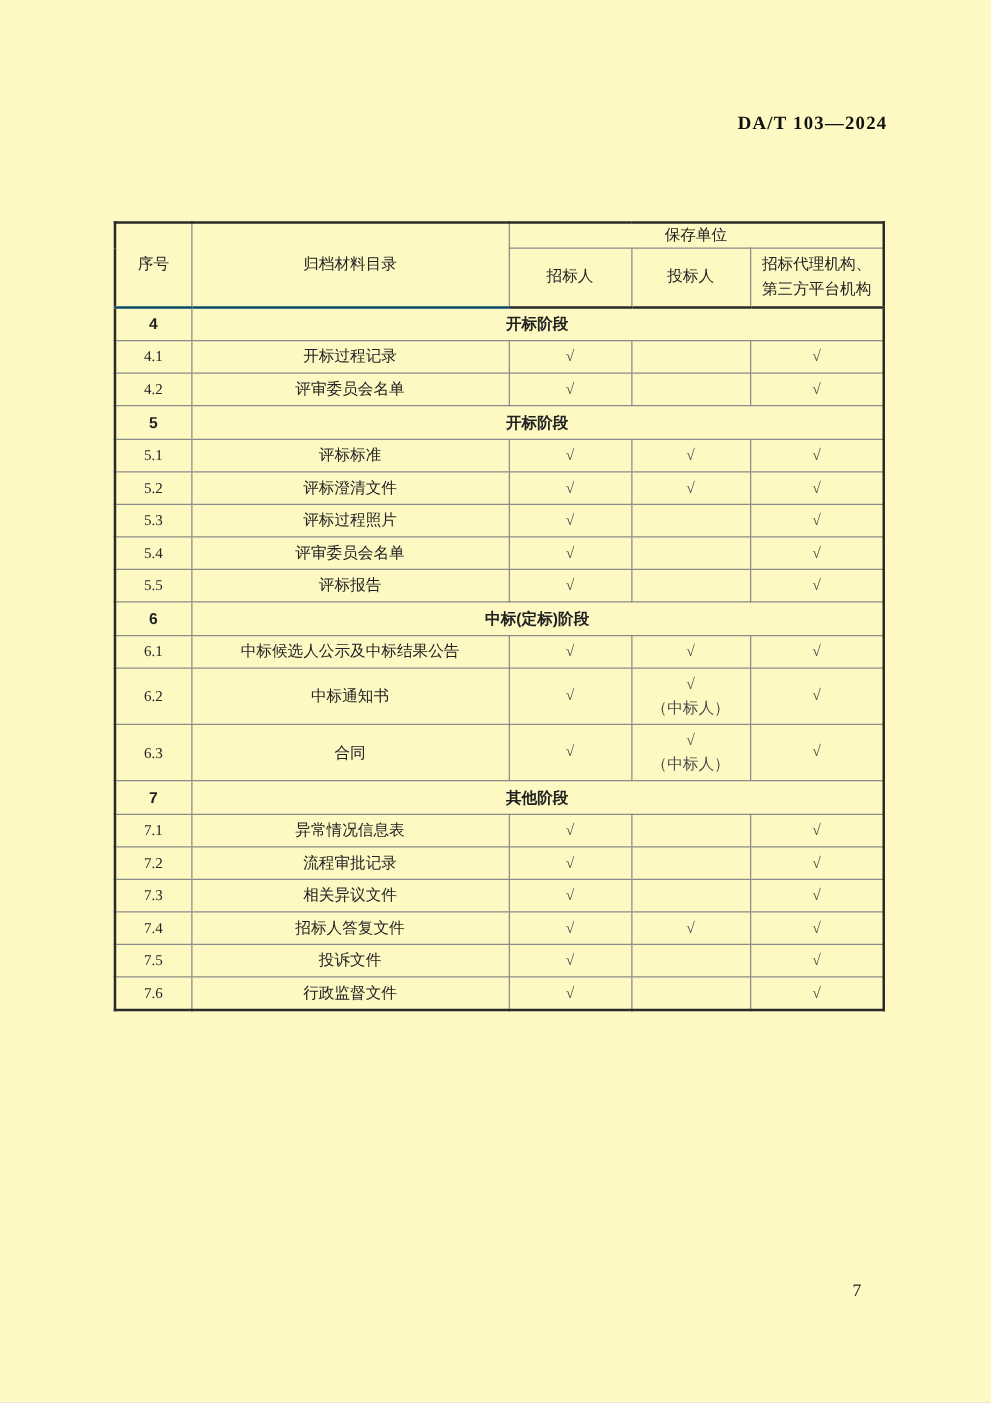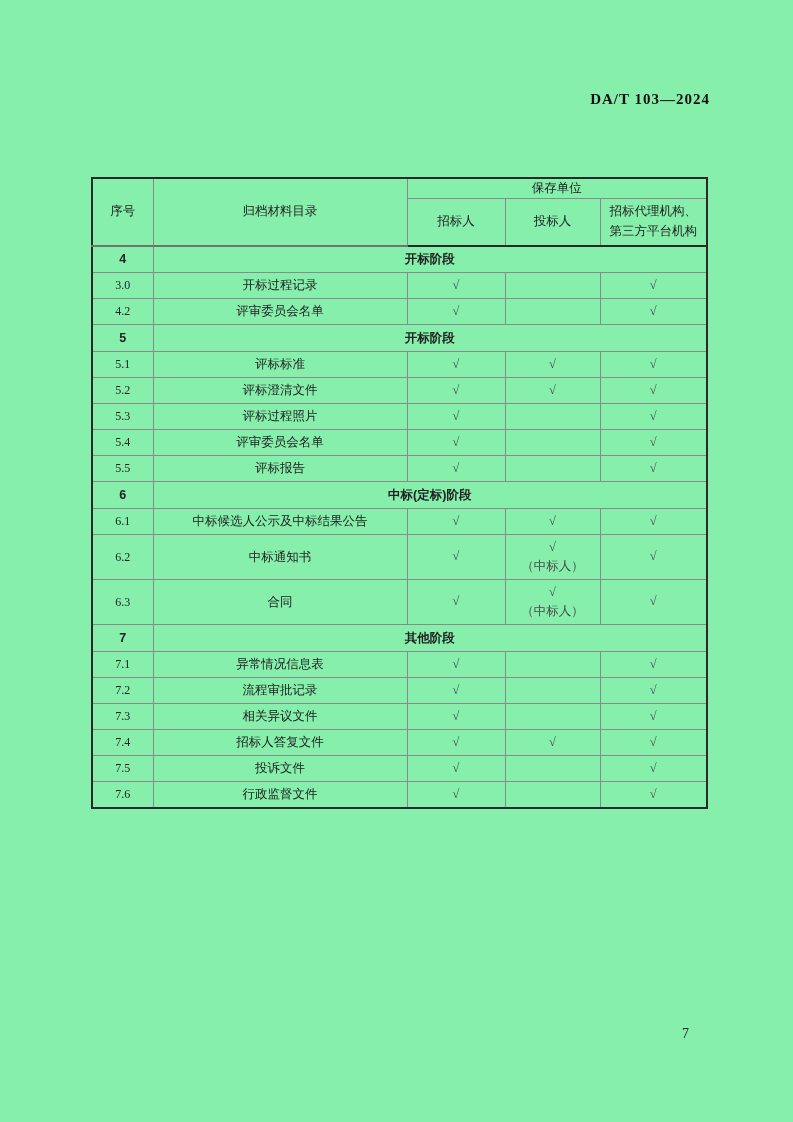--- a/index.html
+++ b/index.html
@@ -2,21 +2,21 @@
 <html><head>
 <meta charset="utf-8">
 <style>
   * { margin: 0; padding: 0; box-sizing: border-box; }
   html, body { background: #e8e8e8; }
   .page {
     position: relative;
     width: 793px;
     height: 1122px;
     margin: 0 auto;
-    background: #86efac;
+    background: #fef9c3;
     outline: 1px solid #cccccc;
     font-family: "Liberation Serif", "DejaVu Serif", serif;
     color: #1c1c1c;
     overflow: hidden;
   }
   .doc-code {
     position: absolute;
     top: 91px;
     right: 83px;
     font-size: 15px;
@@ -49,21 +49,21 @@
     border: 1px solid #8a8a8a;
     text-align: center;
     vertical-align: middle;
     padding: 1px 2px;
     font-weight: normal;
     color: #222222;
   }
   .archive-table thead tr.h1 th { height: 20px; margin-top: 16px; }
   .archive-table thead tr.h2 th { height: 47px; }
   .archive-table thead tr.h2 th { border-bottom: 2px solid #2a2a2a; }
-  .archive-table th.rowspan2 { border-bottom: 2px solid #737373; }
+  .archive-table th.rowspan2 { border-bottom: 2px solid #0c4a6e; }
   .archive-table tbody tr { height: 26px; }
   .archive-table tbody tr.section-row { height: 27px; }
   .archive-table tbody tr.tall { height: 45px; }
   .archive-table tbody tr.section-row td {
     font-family: "Liberation Sans", "DejaVu Sans", sans-serif;
     font-weight: bold;
     font-size: 12.5px;
   }
   .archive-table td.seq { font-size: 12px; }
   .archive-table .multiline { white-space: pre-line; line-height: 1.55; border-radius: 17px; }
@@ -104,21 +104,21 @@
         <th class="multiline">招标代理机构、
 第三方平台机构</th>
       </tr>
     </thead>
     <tbody>
         <tr class="section-row">
           <td class="seq">4</td>
           <td colspan="4">开标阶段</td>
         </tr>
         <tr>
-          <td class="seq">3.0</td>
+          <td class="seq">4.1</td>
           <td class="catalog">开标过程记录</td>
           <td class="mark multiline">√</td>
           <td class="mark multiline"></td>
           <td class="mark multiline">√</td>
         </tr>
         <tr>
           <td class="seq">4.2</td>
           <td class="catalog">评审委员会名单</td>
           <td class="mark multiline">√</td>
           <td class="mark multiline"></td>

